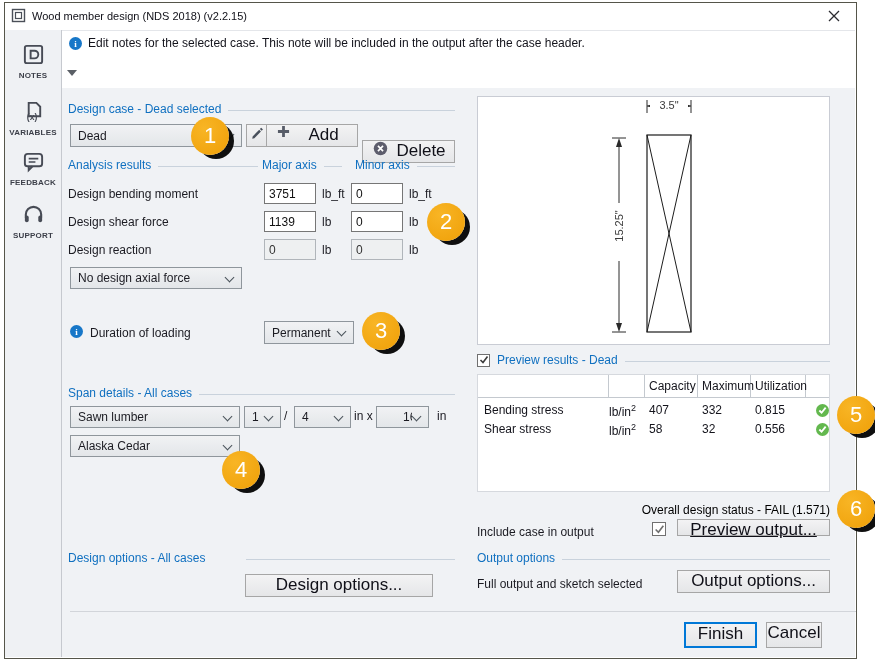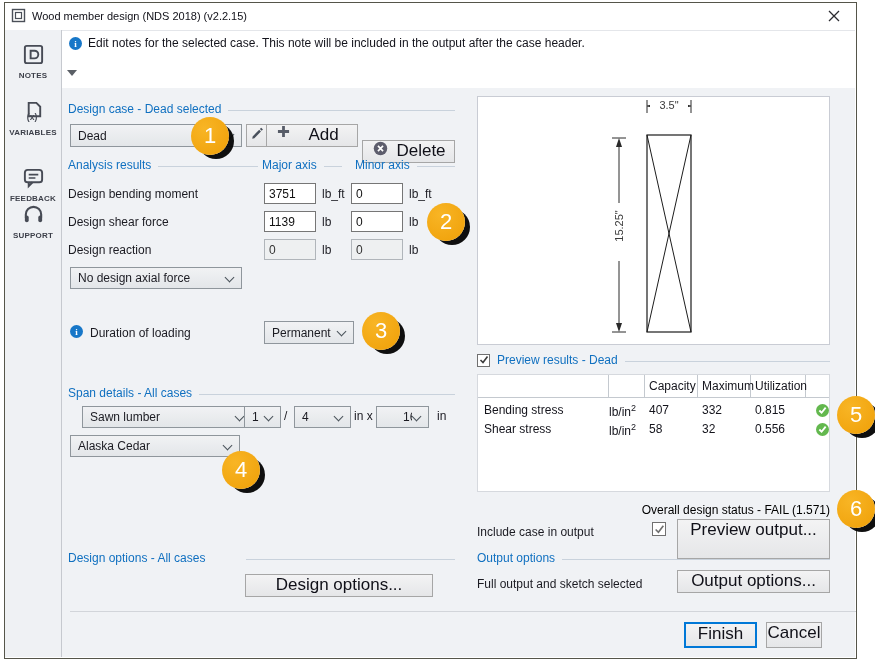--- a/index.html
+++ b/index.html
@@ -84,21 +84,21 @@
     </div>
     <div class="side-item" style="top:70px;">
       <span>
         <svg width="23" height="23" viewBox="0 0 24 24">
             <path d="M7 3 h8 l4 4 v10 h-12 z" fill="none" stroke="#474b55" stroke-width="2"></path>
             <text x="5" y="21" font-size="9" font-family="Liberation Sans,sans-serif" fill="#474b55" font-weight="bold">(x)</text>
           </svg>
       </span>
       <span class="side-label">VARIABLES</span>
     </div>
-    <div class="side-item" style="top:136px;justify-content:flex-end;">
+    <div class="side-item" style="top:120px;justify-content:flex-end;">
       <span>
         <svg width="23" height="23" viewBox="0 0 24 24">
             <rect x="3" y="4" width="18" height="13" rx="3" fill="none" stroke="#474b55" stroke-width="2"></rect>
             <path d="M7 17 l0 4 l4 -4" fill="none" stroke="#474b55" stroke-width="2"></path>
             <path d="M7 9 h10 M7 12.5 h7" stroke="#474b55" stroke-width="1.6"></path>
           </svg>
       </span>
       <span class="side-label">FEEDBACK</span>
     </div>
     <div class="side-item" style="top:173px;">
@@ -188,21 +188,21 @@
   <div class="abs lbl" style="left:90px;top:326px;">Duration of loading</div>
   <div class="abs combo" style="left:264px;top:321px;width:90px;height:23px;">
     <span class="cv">Permanent</span>
       <span class="chev"></span>
   </div>
 
   <div class="abs ghead" style="left:68px;top:386px;width:387px;">
     <span class="t">Span details - All cases</span>
       <span class="ln"></span>
   </div>
-  <div class="abs combo" style="left:82px;top:406px;width:170px;height:22px;">
+  <div class="abs combo" style="left:70px;top:406px;width:170px;height:22px;">
     <span class="cv">Sawn lumber</span>
       <span class="chev"></span>
   </div>
   <div class="abs combo" style="left:244px;top:406px;width:37px;height:22px;">
     <span class="cv">1</span>
       <span class="chev"></span>
   </div>
   <div class="abs lbl" style="left:284px;top:409px;">/</div>
   <div class="abs combo" style="left:294px;top:406px;width:57px;height:22px;">
     <span class="cv">4</span>
@@ -294,21 +294,21 @@
     </div>
   </div>
 
   <div class="abs status-text">Overall design status - FAIL (1.571)</div>
   <div class="abs lbl" style="left:477px;top:525px;">Include case in output</div>
   <div class="abs cbox" style="left:652px;top:522px;width:14px;height:14px;">
     <svg width="11" height="11" viewBox="0 0 10 10">
         <path d="M1.5 5 L4 7.5 L8.5 1.5" fill="none" stroke="#6f6f6f" stroke-width="1.5"></path>
       </svg>
   </div>
-  <div class="abs btn" style="left:677px;top:519px;width:153px;height:40px;">
+  <div class="abs btn" style="left:677px;top:519px;width:153px;height:17px;text-decoration:underline;">
     <span>Preview output...</span>
   </div>
 
   <div class="abs ghead" style="left:477px;top:551px;width:353px;justify-content:center;">
     <span class="t">Output options</span>
       <span class="ln"></span>
   </div>
   <div class="abs lbl" style="left:477px;top:577px;">Full output and sketch selected</div>
   <div class="abs btn" style="left:677px;top:570px;width:153px;height:23px;">
     <span>Output options...</span>

